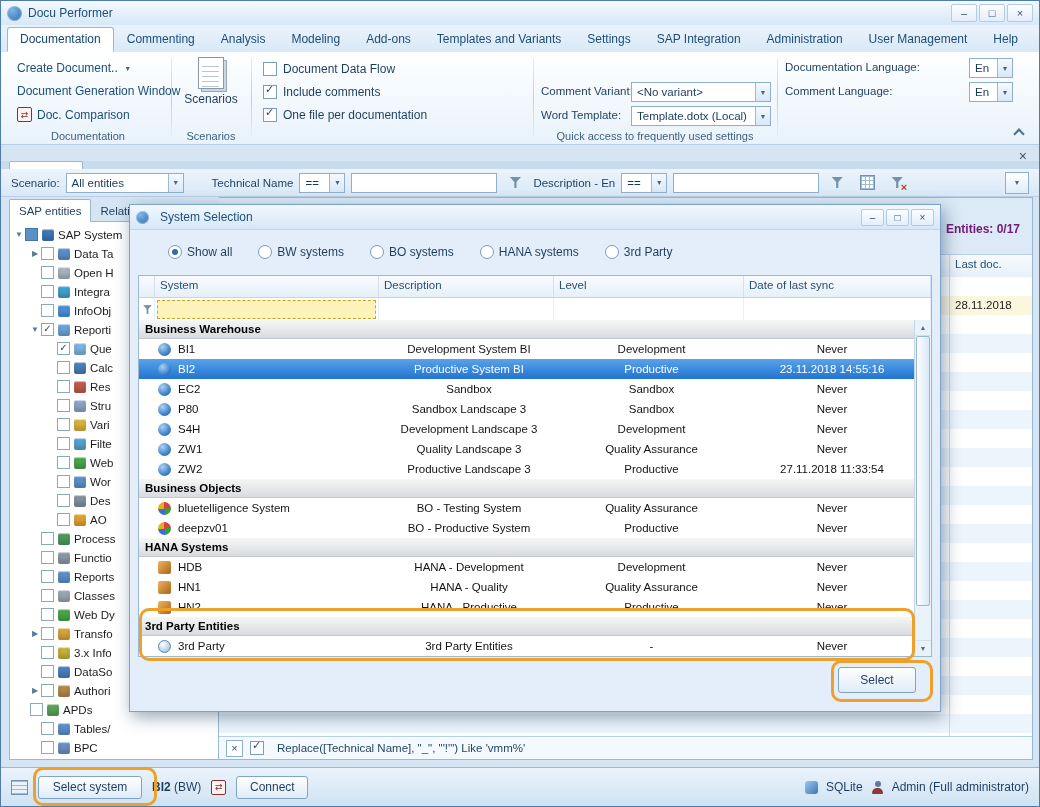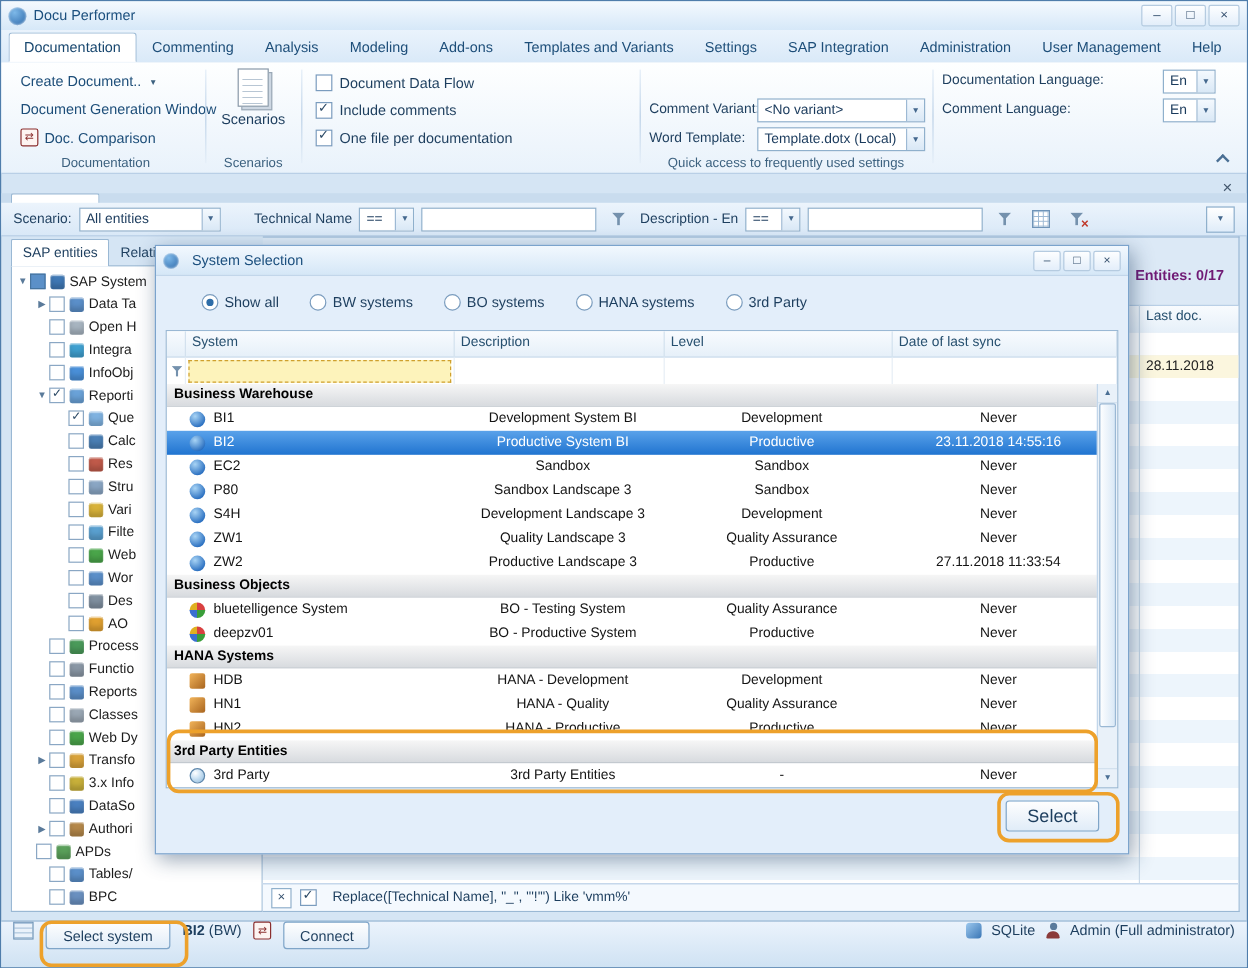--- a/index.html
+++ b/index.html
@@ -110,21 +110,21 @@
   .daterow{position:absolute;left:0;right:0;top:98px;height:19px;background:#fbf6de;}
   .dateval{position:absolute;left:736px;top:101px;font-size:11.5px;color:#222;}
   .colline{position:absolute;left:730px;top:56px;bottom:22px;width:1px;background:#c9d9e8;}
   .fbar{position:absolute;left:0;right:0;bottom:0;height:22px;background:#f4f9fe;border-top:1px solid #b9cfe6;
         display:flex;align-items:center;gap:7px;padding:0 7px;font-size:11.5px;color:#1d3e5e;}
   .fxbtn{width:15px;height:15px;border:1px solid #8fb0cc;background:#fff;display:flex;align-items:center;
          justify-content:center;font-size:11px;color:#35506e;}
 
   
   .statusbar{position:absolute;left:0;right:0;bottom:0;height:39px;background:linear-gradient(#ebf3fc,#cfe2f3);
-             border-top:1px solid #9ab8d4;display:flex;align-items:flex-start;padding:0 10px;gap:10px;box-sizing:border-box;}
+             border-top:1px solid #9ab8d4;display:flex;align-items:center;padding:0 10px;gap:10px;box-sizing:border-box;}
   .btn{border:1px solid #7fa5c8;border-radius:3px;background:linear-gradient(#fefefe,#e0ecf8);color:#1d3e5e;
        font-size:12px;display:inline-flex;align-items:center;justify-content:center;box-sizing:border-box;}
   .sb-grid-icon{width:15px;height:13px;border:1px solid #6f94b8;background:#eaf2fa;
                 background-image:linear-gradient(#9db9d4 1px,transparent 1px);background-size:100% 4px;}
   .sb-right{margin-left:auto;display:flex;align-items:center;gap:8px;}
   .sqlite-icon{width:13px;height:13px;border-radius:3px;background:linear-gradient(135deg,#9cc8ee,#3a76b5);}
   .person-icon{width:13px;height:13px;position:relative;}
   .person-icon::before{content:"";position:absolute;left:4px;top:0;width:6px;height:6px;border-radius:50%;background:#5b7b9c;}
   .person-icon::after{content:"";position:absolute;left:1px;bottom:0;width:11px;height:6px;border-radius:5px 5px 1px 1px;background:#8b3a3a;}
 
@@ -160,21 +160,21 @@
   .si-bw{background:radial-gradient(circle at 35% 30%,#a8d4f5,#2a6fc0 75%);border-radius:50%;}
   .si-bo{background:conic-gradient(#d94040 0 90deg,#3a9e3a 90deg 180deg,#3a6fd0 180deg 270deg,#e0b020 270deg 360deg);border-radius:50%;}
   .si-hana{background:linear-gradient(135deg,#f2b45a,#a8641e);border-radius:2px;}
   .si-globe{background:radial-gradient(circle at 35% 30%,#ffffff,#cfe4f4 40%,#8cb8da);border:1px solid #5d86ab;border-radius:50%;box-sizing:border-box;}
   .vscroll{position:absolute;top:44px;right:0;bottom:0;width:16px;background:#e9f1f9;border-left:1px solid #c2d6ea;}
   .sarr{height:15px;display:flex;align-items:center;justify-content:center;font-size:7px;color:#4a6f94;}
   .sarr.top{border-bottom:1px solid #d3e1ee;}
   .sarr.bot{position:absolute;bottom:0;left:0;right:0;border-top:1px solid #d3e1ee;}
   .sthumb{position:absolute;top:16px;left:1px;right:1px;height:268px;background:linear-gradient(90deg,#fdfeff,#d9e8f6);
           border:1px solid #9ab8d4;border-radius:2px;}
-  .selectbtn{position:absolute;right:24px;top:462px;width:78px;height:26px;font-size:15px;}
+  .selectbtn{position:absolute;right:24px;top:462px;width:78px;height:26px;font-size:12px;}
 
   
   .anno{position:absolute;border:3px solid #eda12b;border-radius:10px;z-index:40;pointer-events:none;}
 </style>
 </head>
 <body>
 
 <div class="screen">
 
   <div class="titlebar">

